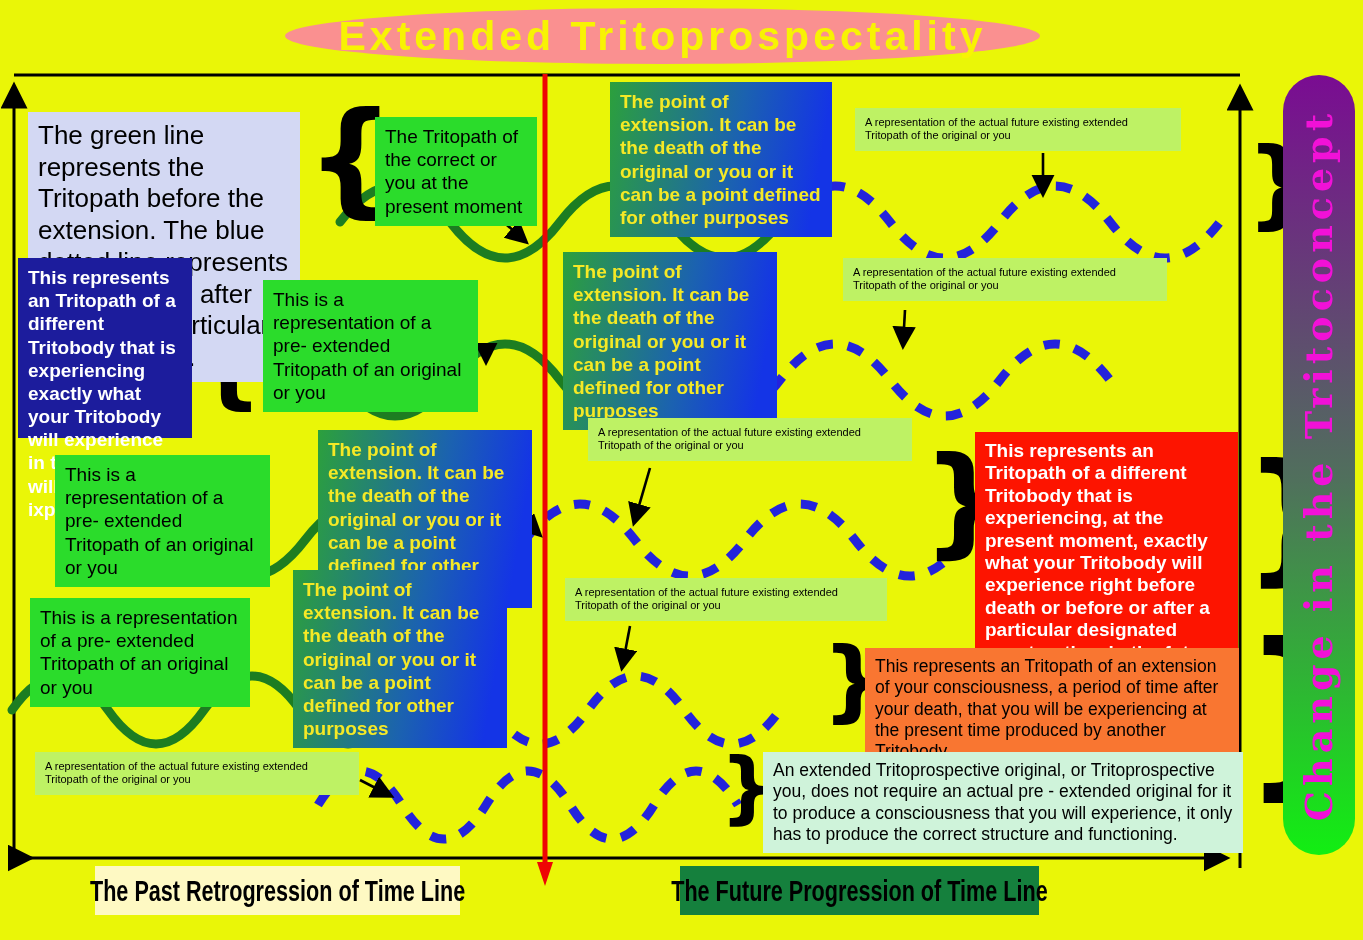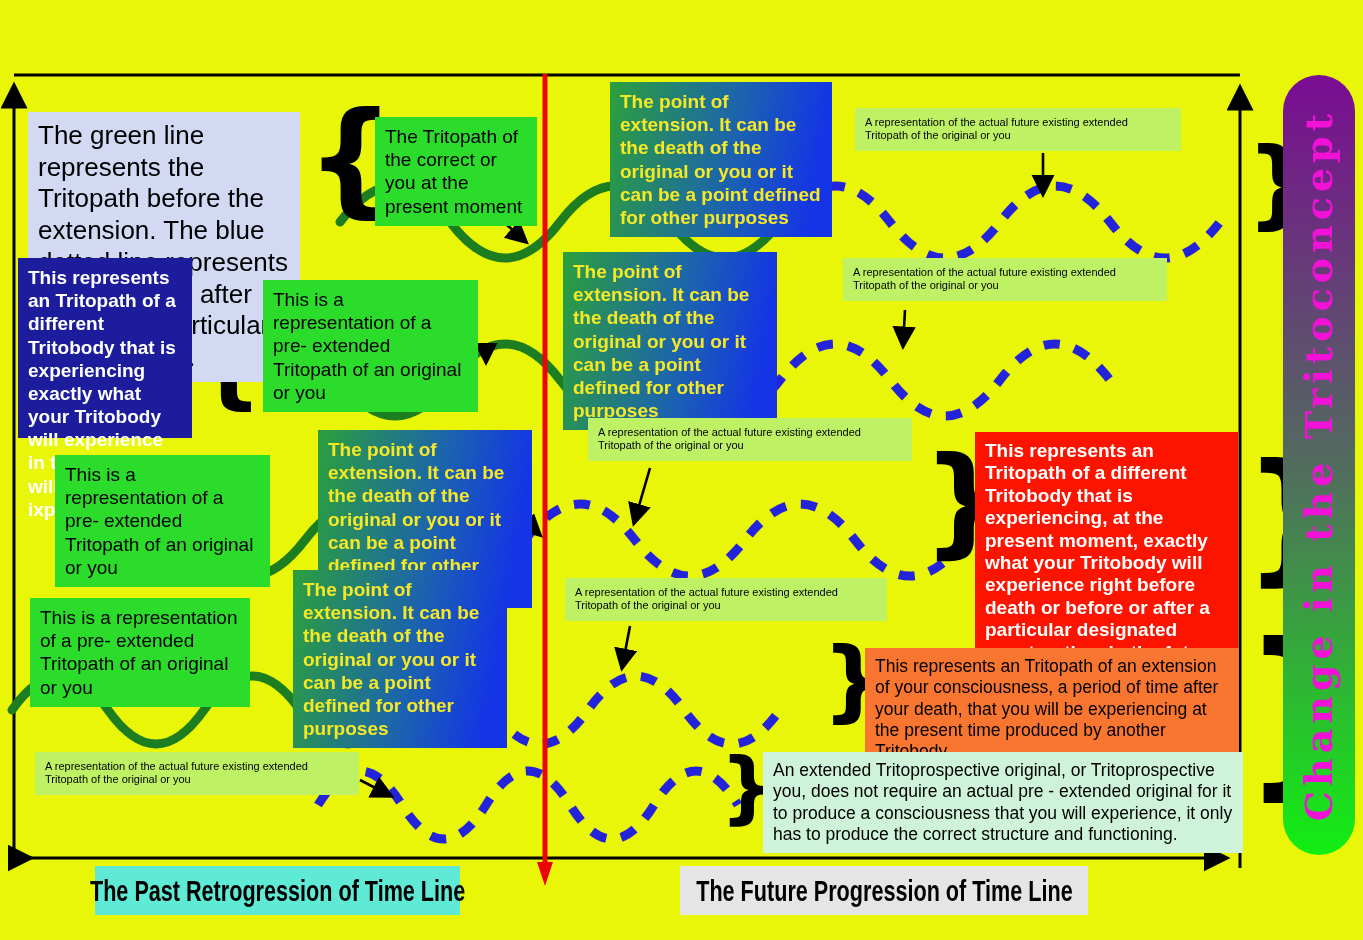--- a/index.html
+++ b/index.html
@@ -33,22 +33,22 @@
   .brace{
     position:absolute; color:#000; line-height:1;
     font-family:"DejaVu Sans", sans-serif; font-weight:bold;
     transform-origin:center; pointer-events:none;
   }
   .tl-label{
     position:absolute; display:flex; align-items:center; justify-content:center;
     color:#000; font-weight:bold; white-space:nowrap;
   }
   .tl-inner{ transform:scaleX(0.72); transform-origin:center; font-size:30px; letter-spacing:0px;}
-  .past{ left:95px; top:866px; width:365px; height:49px; background:#5eead4;}
-  .future{ left:680px; top:866px; width:408px; height:49px; background:#e5e5e5;}
+  .past{ left:95px; top:866px; width:365px; height:49px; background:#fef9c3;}
+  .future{ left:680px; top:866px; width:359px; height:49px; background:#15803d;}
   .present-lbl{
     left:490px; top:868px; width:112px; height:70px;
     background:linear-gradient(90deg,#ffee00 28%,#ff5500 46%,#d41200 52%,#ff7700 58%,#ffee00 74%);
     position:absolute; font-size:16px; padding:6px 6px; box-sizing:border-box; color:#000;
   }
   .banner{
     position:absolute; left:1283px; top:75px; width:72px; height:780px;
     border-radius:36px;
     background:linear-gradient(180deg,#7a0c92 0%,#50705c 52%,#12ef12 100%);
   }
@@ -59,20 +59,21 @@
     font-family:"DejaVu Serif", serif; font-weight:bold;
     font-size:38px; letter-spacing:5px; color:#f111d7;
   }
   svg{ position:absolute; left:0; top:0; pointer-events:none;}
 </style>
 </head>
 <body>
 
 <div id="stage">
 
+  <div class="title-ellipse">Extended Tritoprospectality</div>
 
   <svg width="1363" height="940">
     <defs>
       <marker id="ah" markerWidth="10" markerHeight="9" refX="7.5" refY="4.5" orient="auto">
         <polygon points="0,0 9,4.5 0,9" fill="#000"></polygon>
       </marker>
     </defs>
 
     <line x1="14" y1="75" x2="1240" y2="75" stroke="#000" stroke-width="3"></line>
     <line x1="14" y1="860" x2="14" y2="86" stroke="#000" stroke-width="3" marker-end="url(#ah)"></line>

